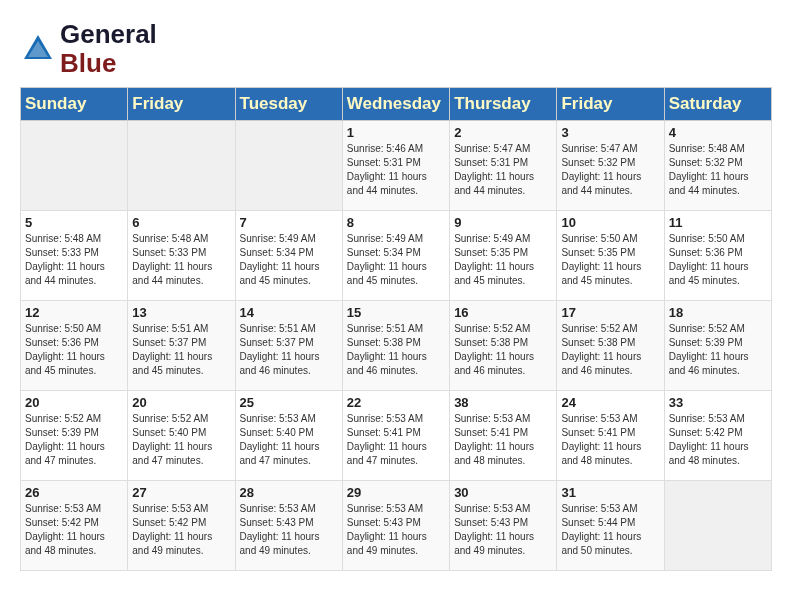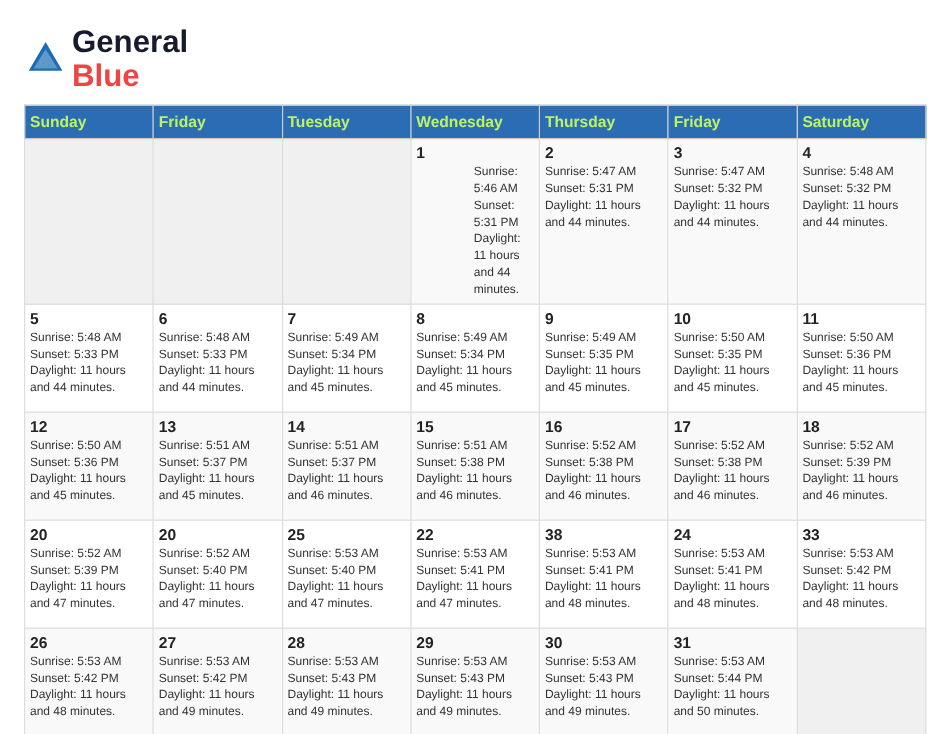--- a/index.html
+++ b/index.html
@@ -20,21 +20,21 @@
       display: flex;
       align-items: center;
     }
     .logo-text {
       font-size: 26px;
       font-weight: bold;
       color: #1a1a2e;
       line-height: 1.1;
     }
     .logo-text span {
-      color: #ef4444;
+      color: #7f1d1d;
     }
     .logo-icon {
       width: 36px;
       height: 36px;
       margin-right: 4px;
     }
     .title-area {
       text-align: right;
     }
     .calendar-title {
@@ -47,23 +47,23 @@
       font-size: 16px;
       color: #444;
     }
     table {
       width: 100%;
       border-collapse: collapse;
       table-layout: fixed;
     }
     thead tr th {
       background-color: #2a6db5;
-      color: #bef264;
+      color: #fef9c3;
       padding: 6px 4px;
-      font-size: 13px;
+      font-size: 17px;
       font-weight: bold;
       text-align: left;
       border: 1px solid #ccc;
     }
     tbody tr td {
       vertical-align: top;
       padding: 4px 4px;
       font-size: 10.5px;
       color: #222;
       border: 1px solid #ddd;
@@ -120,21 +120,21 @@
         <th>Saturday</th>
       </tr>
   </thead>
   <tbody id="calendar-body">
   <tr>
         <td class="empty-cell"></td>
         <td class="empty-cell"></td>
         <td class="empty-cell"></td>
         <td>
           <span class="day-number">1</span>
-          <div class="day-info" style="white-space: pre-line; margin-left: 48px;">Sunrise: 5:46 AM
+          <div class="day-info" style="white-space: pre-line;">Sunrise: 5:46 AM
 Sunset: 5:31 PM
 Daylight: 11 hours
 and 44 minutes.</div>
         </td>
         <td>
           <span class="day-number">2</span>
           <div class="day-info" style="white-space: pre-line;">Sunrise: 5:47 AM
 Sunset: 5:31 PM
 Daylight: 11 hours
 and 44 minutes.</div>

